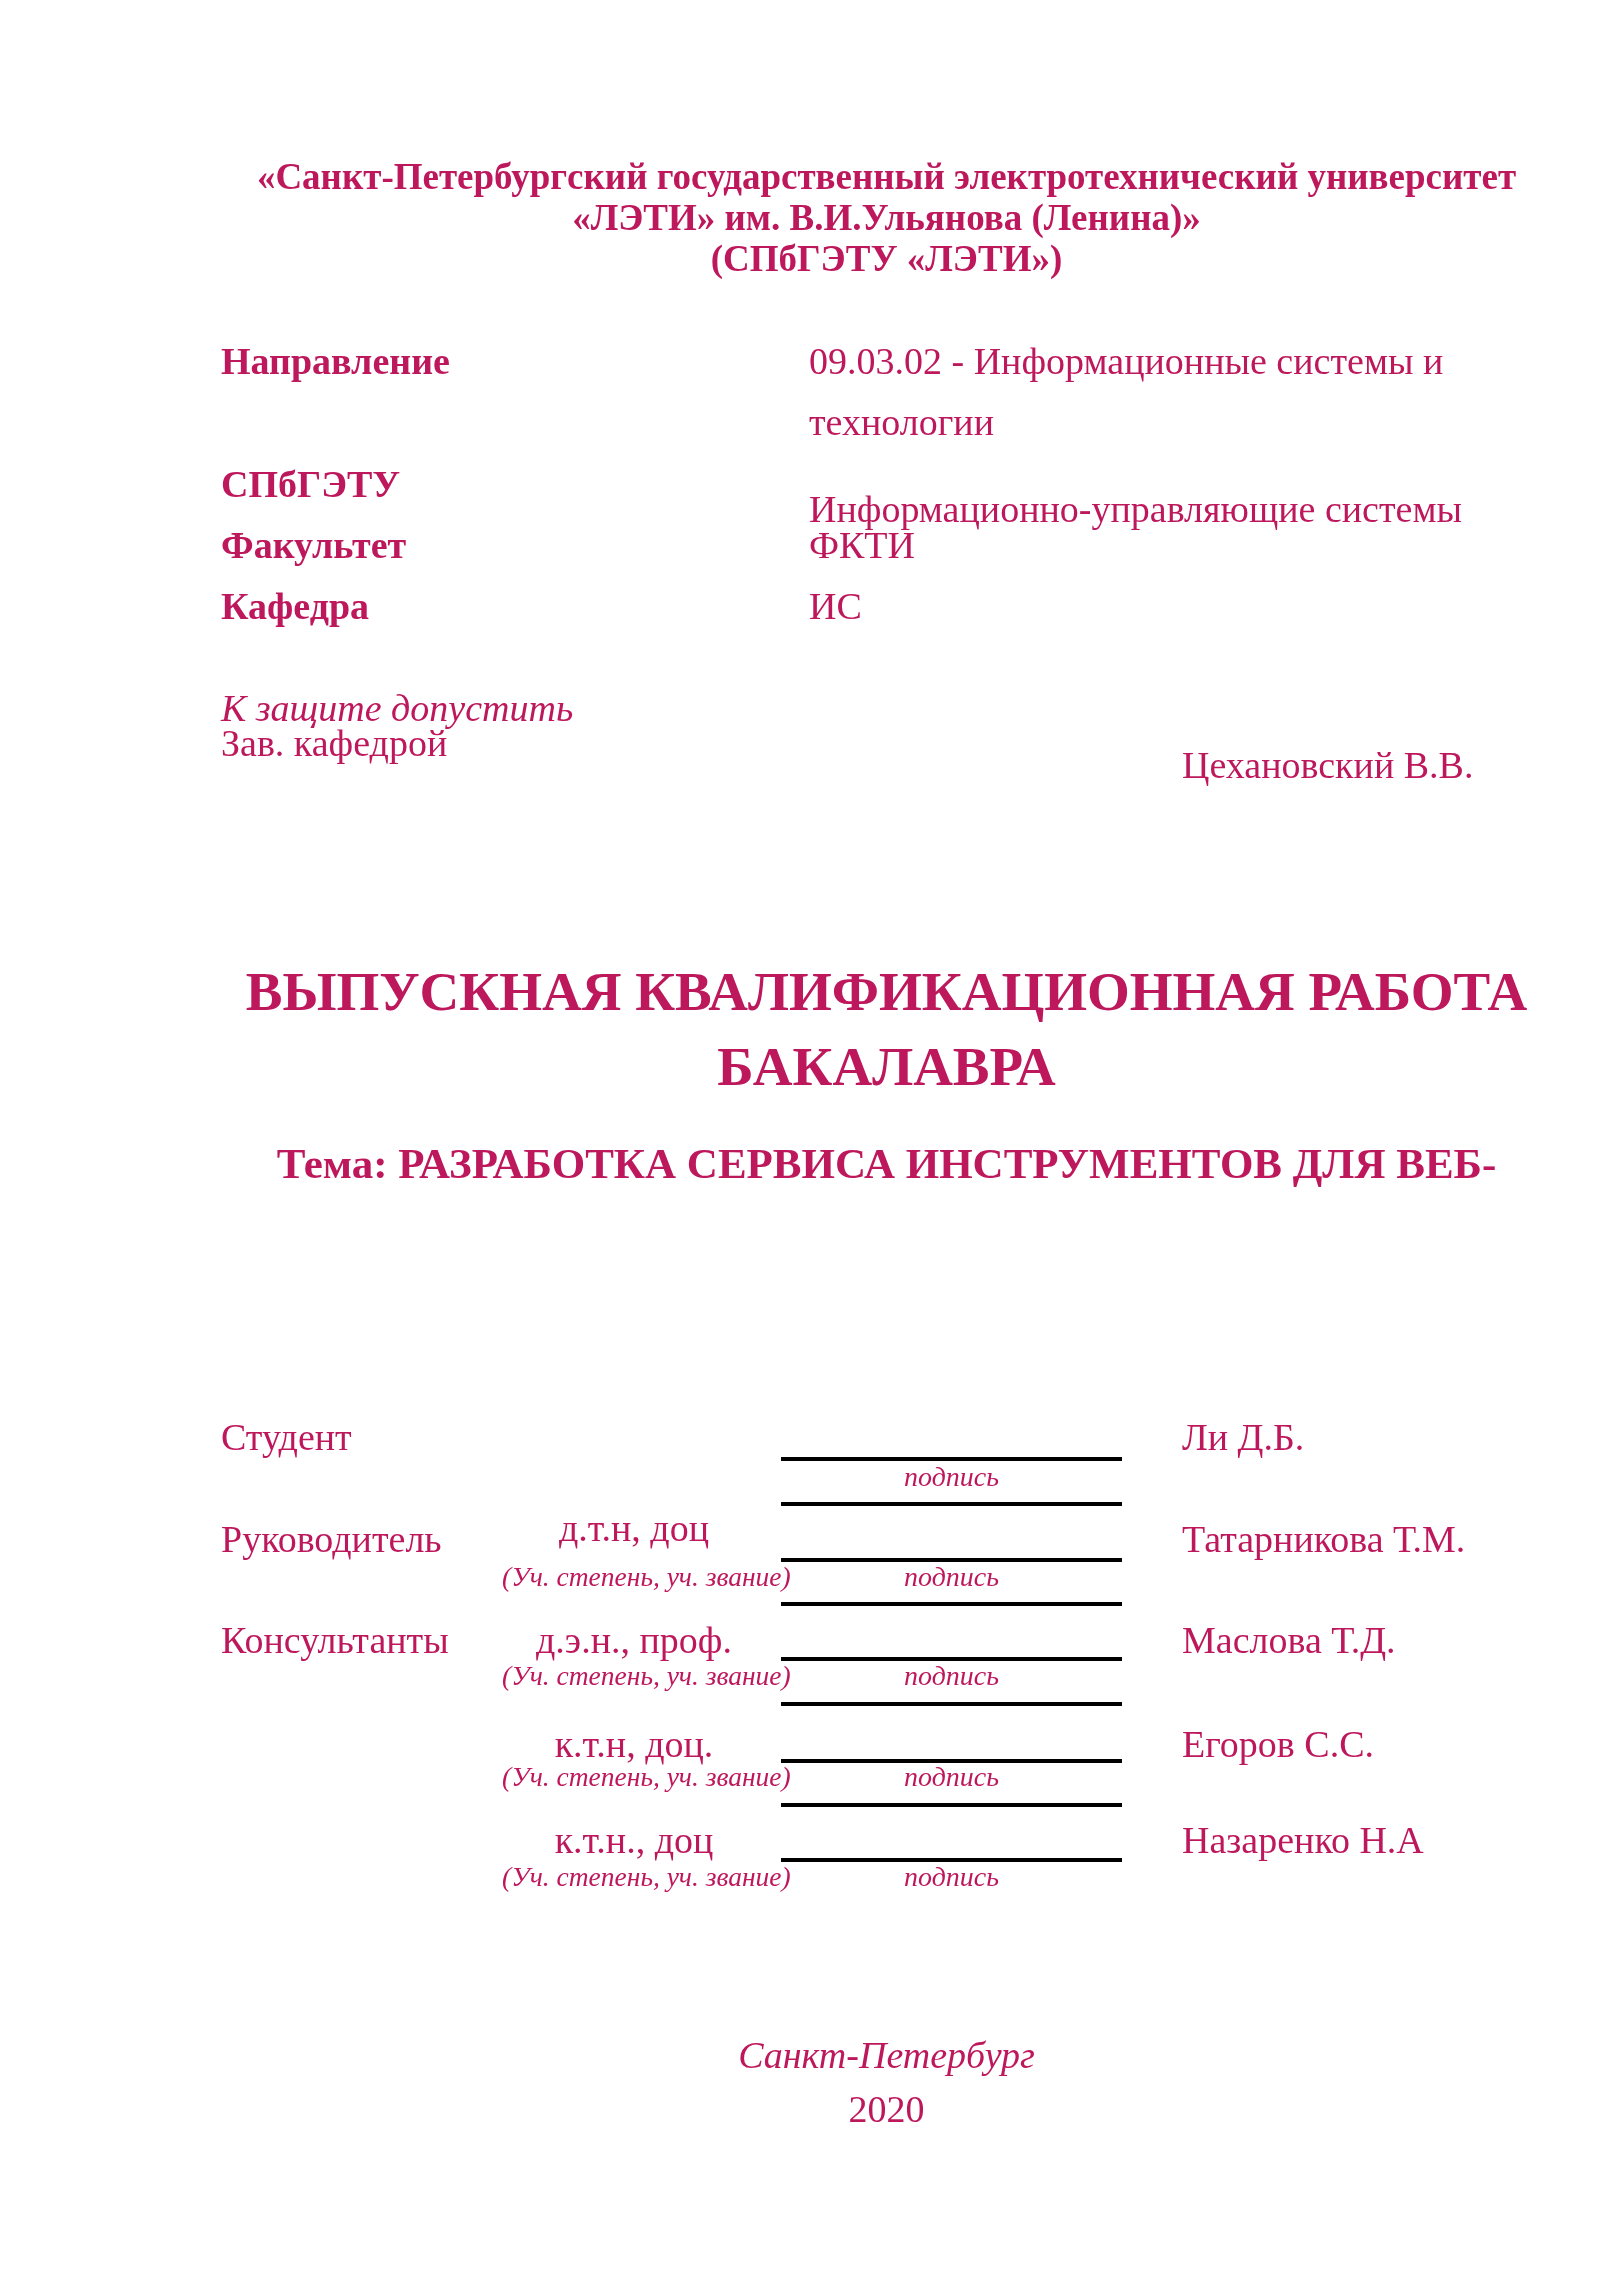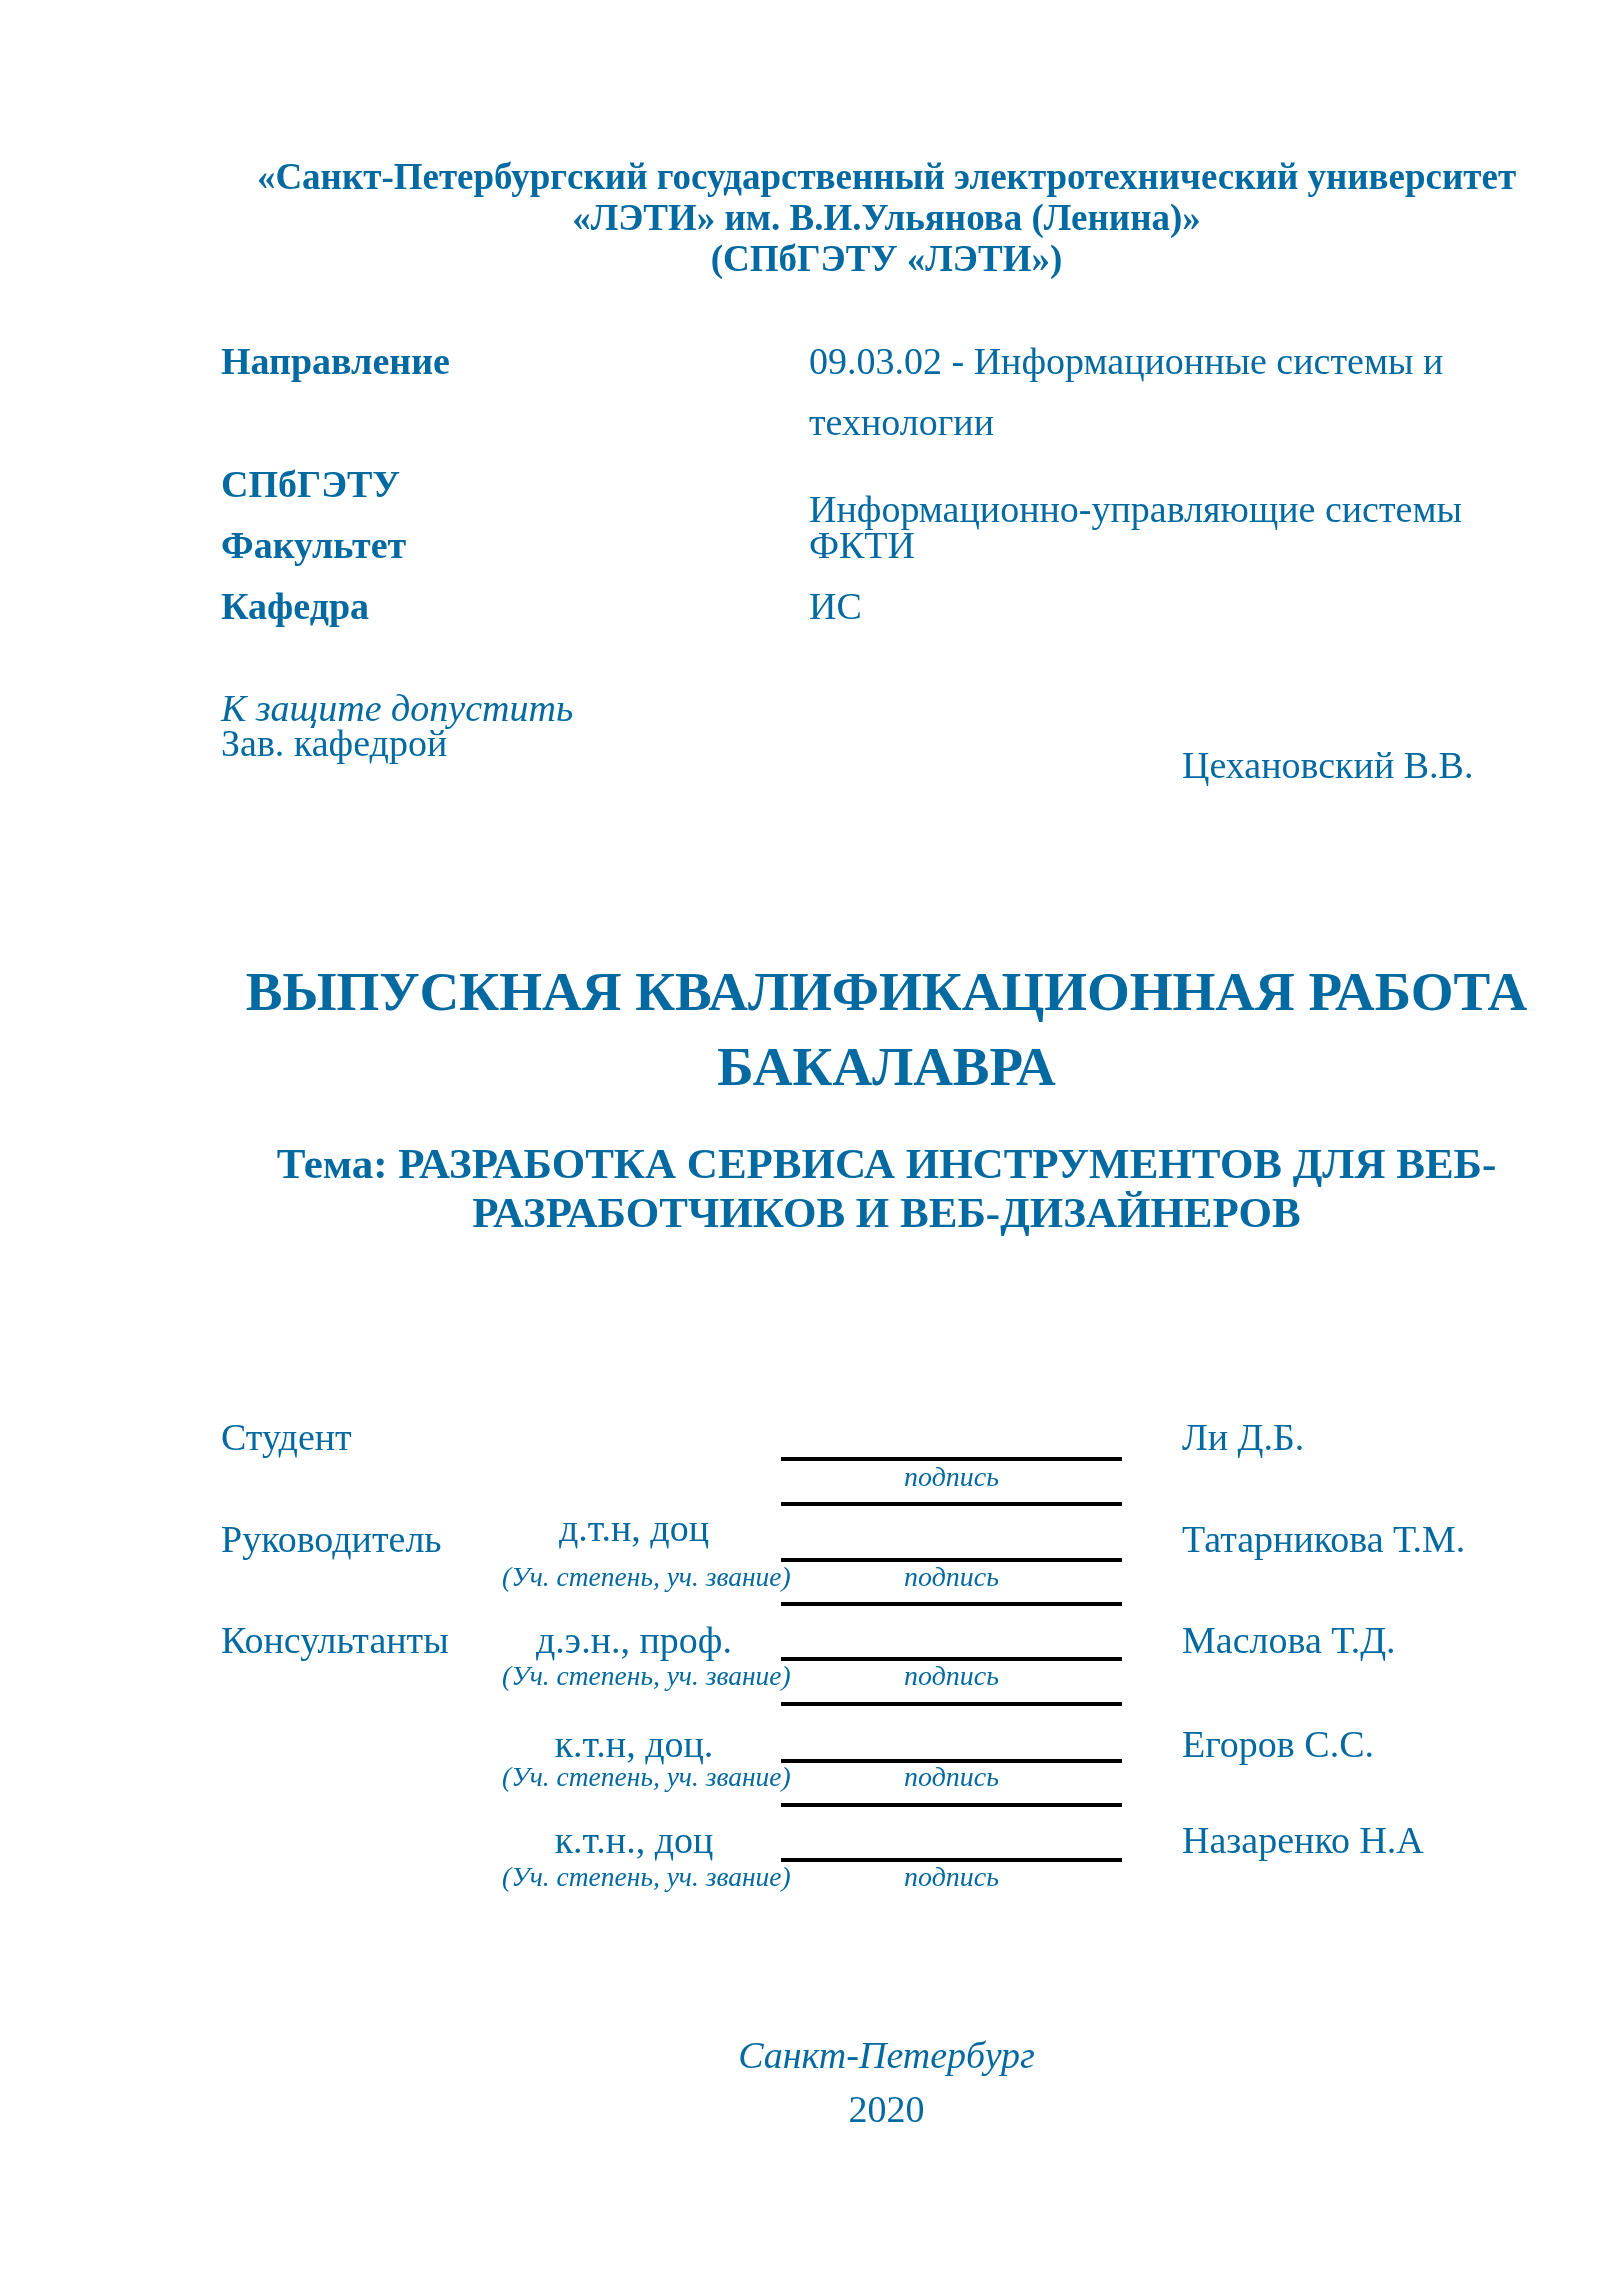--- a/index.html
+++ b/index.html
@@ -6,21 +6,21 @@
   html, body {
     margin: 0;
     padding: 0;
     background: #ffffff;
   }
   .page {
     position: relative;
     width: 1623px;
     height: 2295px;
     background: #ffffff;
-    color: #0369a1;
+    color: #be185d;
     font-family: "Liberation Serif", "DejaVu Serif", serif;
     overflow: hidden;
   }
   .abs { position: absolute; }
   .b { font-weight: bold; }
   .i { font-style: italic; }
   .t48 { font-size: 38px; line-height: 44px; white-space: nowrap; }
   
   .centered {
     left: 243px;
@@ -105,21 +105,20 @@
   <div class="abs label-col t48" style="top:721px;">Зав. кафедрой</div>
   <div class="abs name-col t48" style="top:743px;">Цехановский В.В.</div>
 
   <div class="abs centered title-block" style="top:922px;">
     <div>ВЫПУСКНАЯ КВАЛИФИКАЦИОННАЯ РАБОТА</div>
     <div>БАКАЛАВРА</div>
   </div>
 
   <div class="abs centered theme-block" style="top:1139px;">
     <div>Тема: РАЗРАБОТКА СЕРВИСА ИНСТРУМЕНТОВ ДЛЯ ВЕБ-</div>
-    <div>РАЗРАБОТЧИКОВ И ВЕБ-ДИЗАЙНЕРОВ</div>
   </div>
 
   <div class="abs label-col t48" style="top:1415px;">Студент</div>
   <div class="abs name-col t48" style="top:1415px;">Ли Д.Б.</div>
   <div class="sig-line" style="top:1457px;"></div>
   <div class="sig-caption" style="top:1462px;">подпись</div>
   <div class="sig-line" style="top:1502px;"></div>
 
   <div class="abs label-col t48" style="top:1517px;">Руководитель</div>
   <div class="abs deg-col t48" style="top:1506px;">д.т.н, доц</div>

